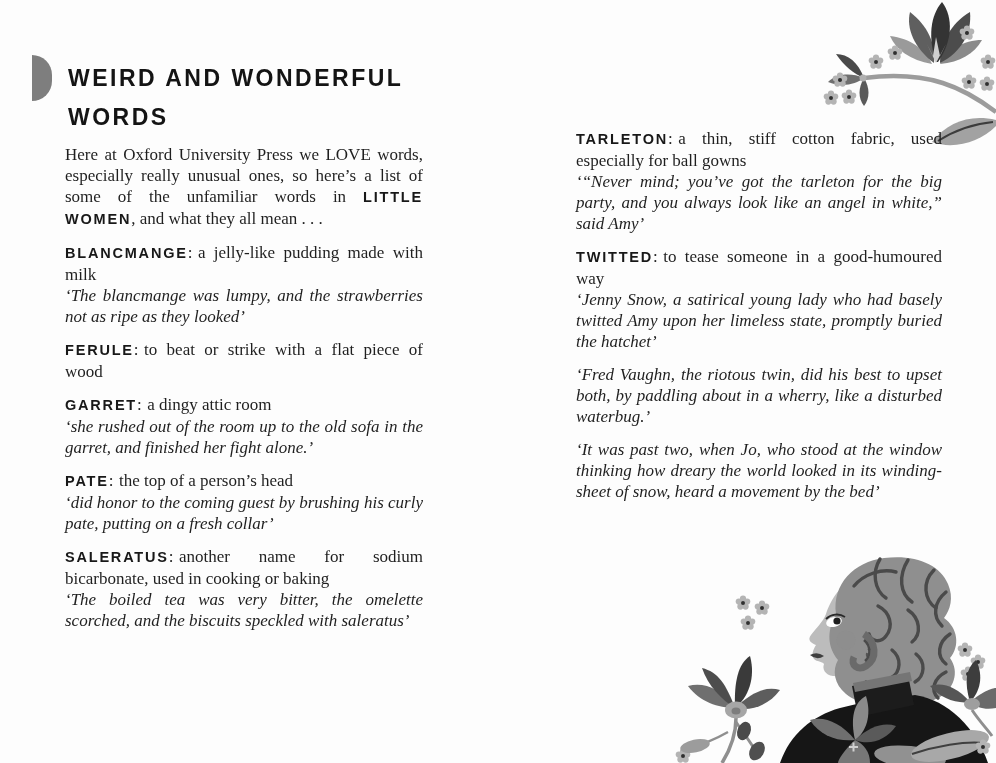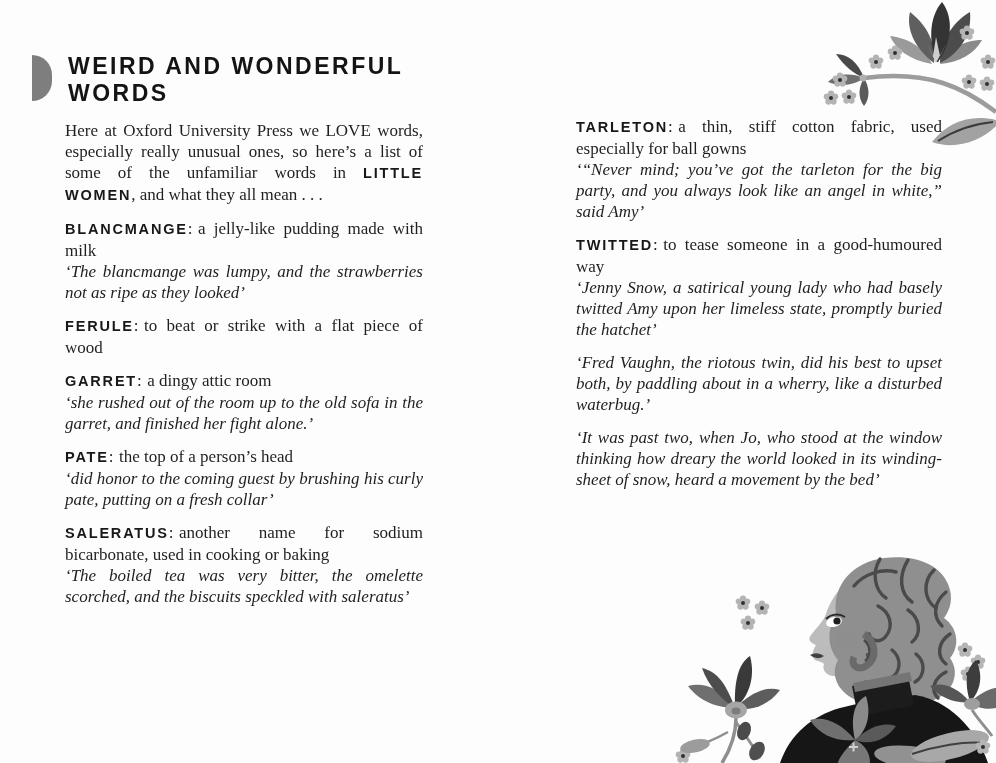--- a/index.html
+++ b/index.html
@@ -10,21 +10,21 @@
   }
   .col { position:absolute; text-align:justify; }
   .col-left  { left:65px; top:53px;  width:358px; }
   .col-right { left:576px; top:116px; width:366px; }
 
   .title {
     font-family:"Liberation Sans", sans-serif;
     font-weight:700; font-size:23px; letter-spacing:2.5px;
     line-height:27px; color:#141414; margin:0 0 0 3px; text-align:left;
   }
-  .title-line { display:block; }
+  .title-line { display:block;margin-top:12px; }
 
   .semicircle {
     position:absolute; left:-33px; top:2px;
     width:20px; height:46px; background:#7e7e7e;
     border-radius:0 23px 23px 0;
   }
 
   .intro { margin:13px 0 0 0; font-size:17px; line-height:21px; }
 
   .entry { margin-top:12px; }
@@ -117,21 +117,21 @@
       <p class="quote">‘did honor to the coming guest by brushing his curly pate, putting on a fresh collar’</p>
     </div>
 
     <div class="entry">
       <p><span class="term">SALERATUS</span><span class="term-colon">:</span><span>another name for sodium bicarbonate, used in cooking or baking</span></p>
       <p class="quote">‘The boiled tea was very bitter, the omelette scorched, and the biscuits speckled with saleratus’</p>
     </div>
   </div>
 
   <div class="col col-right">
-    <div class="entry" style="margin-top:0">
+    <div class="entry" style="margin-top:12px">
       <p><span class="term">TARLETON</span><span class="term-colon">:</span><span>a thin, stiff cotton fabric, used especially for ball gowns</span></p>
       <p class="quote">‘“Never mind; you’ve got the tarleton for the big party, and you always look like an angel in white,” said Amy’</p>
     </div>
 
     <div class="entry">
       <p><span class="term">TWITTED</span><span class="term-colon">:</span><span>to tease someone in a good-humoured way</span></p>
       <p class="quote">‘Jenny Snow, a satirical young lady who had basely twitted Amy upon her limeless state, promptly buried the hatchet’</p>
     </div>
 
     <div class="entry">

